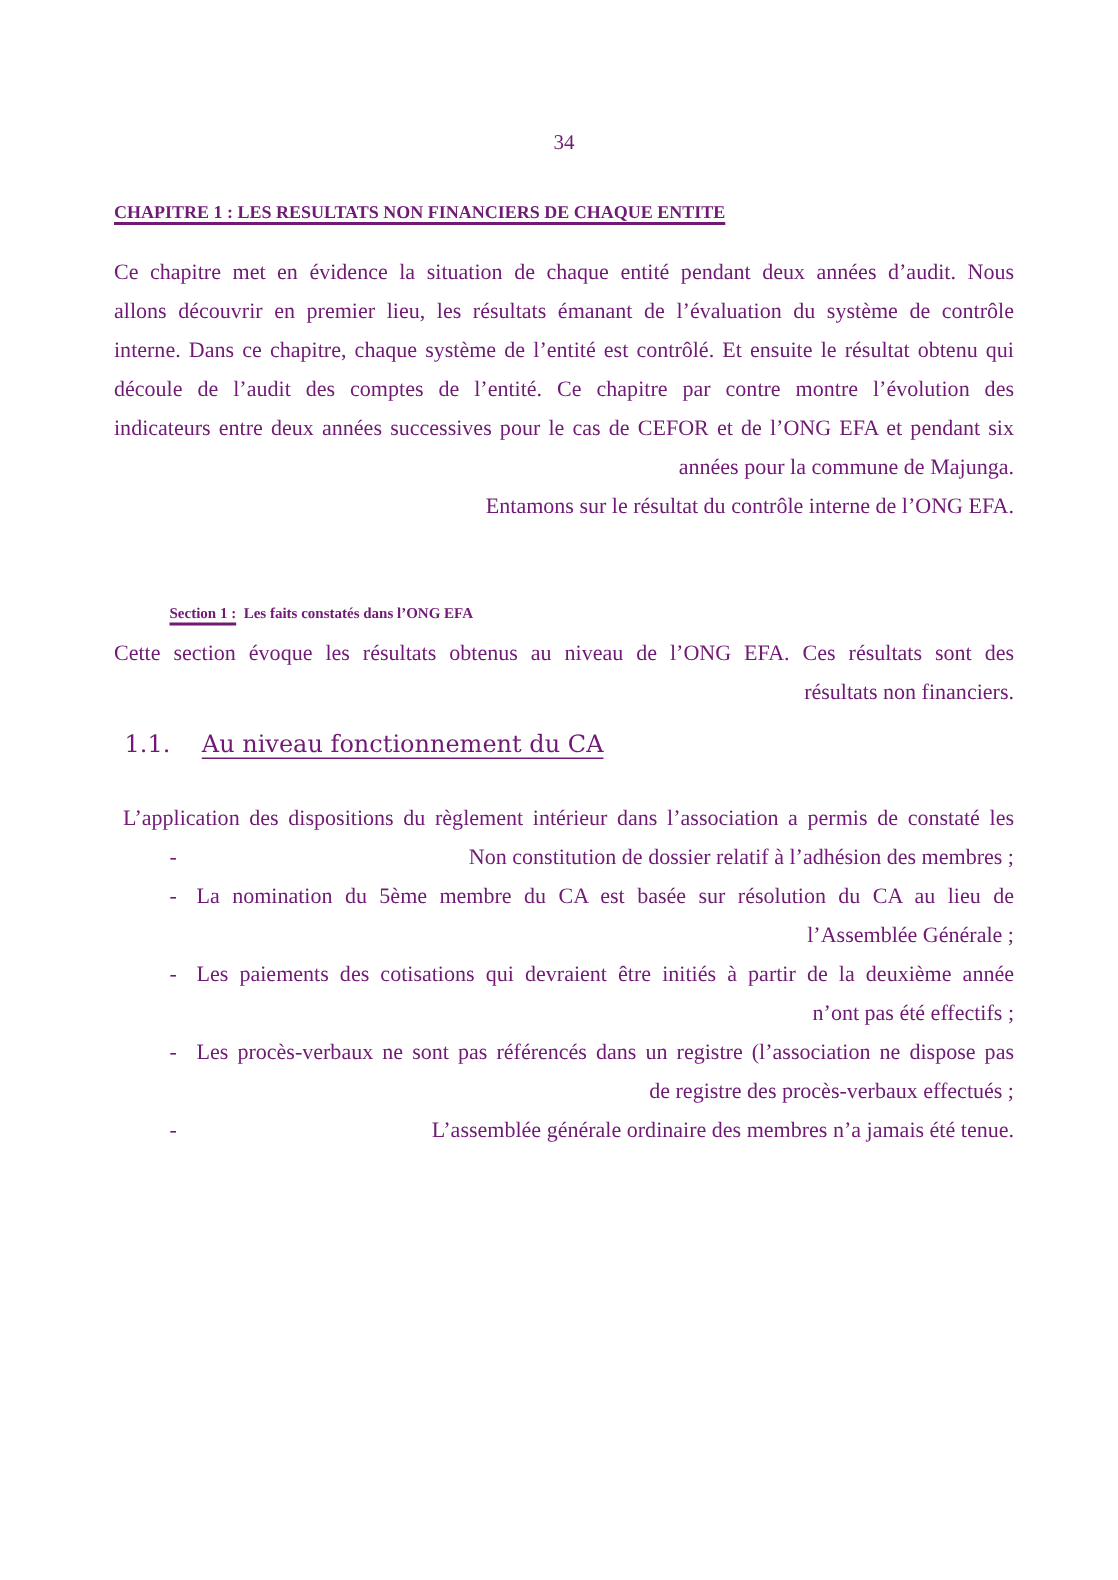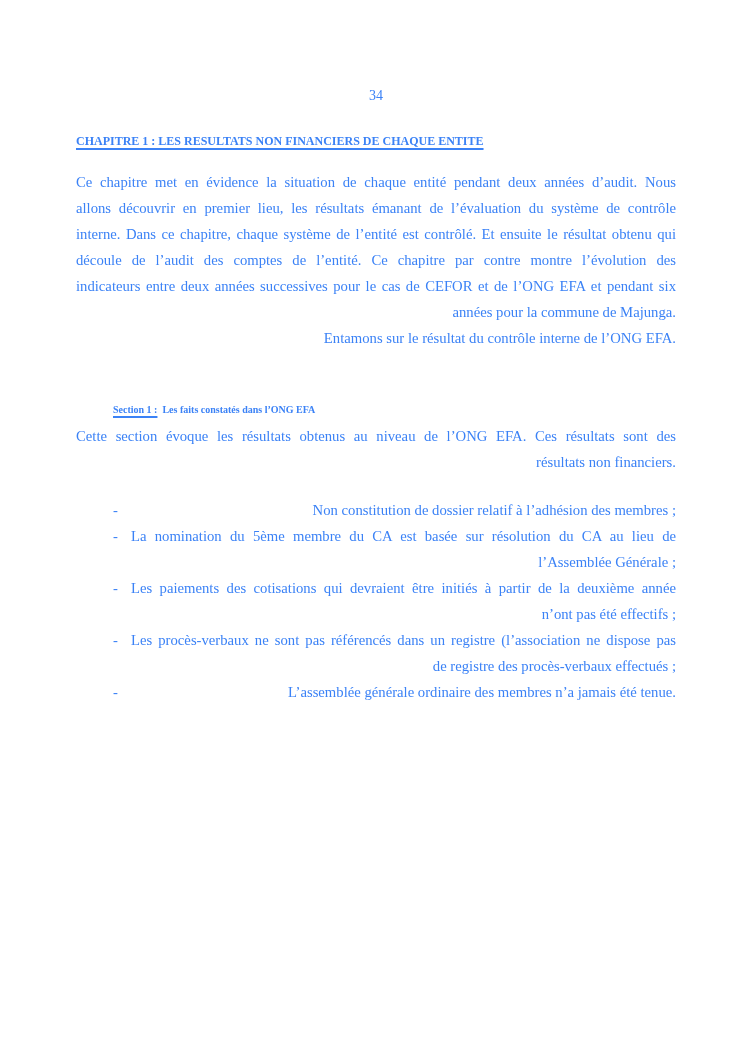--- a/index.html
+++ b/index.html
@@ -6,21 +6,21 @@
     margin: 0;
     padding: 0;
     background: #ffffff;
   }
   .page {
     position: relative;
     width: 745px;
     height: 1053px;
     background: #ffffff;
     font-family: "Liberation Serif", serif;
-    color: #3b82f6;
+    color: #701a75;
     font-size: 14.7px;
     overflow: hidden;
     box-sizing: border-box;
   }
   .content {
     padding-left: 76px;
     padding-right: 69px;
   }
   .page-number {
     margin-top: 88px;
@@ -116,22 +116,26 @@
 
     <div class="section-heading">
       <span class="u">Section 1 :</span><span class="sec-title">Les faits constatés dans l’ONG EFA</span>
     </div>
 
     <div>
       <div class="ln j">Cette section évoque les résultats obtenus au niveau de l’ONG EFA. Ces résultats sont des</div>
       <div class="ln">résultats non financiers.</div>
     </div>
 
+    <div class="sub-heading">
+      <span class="sub-num">1.1.</span><span class="u">Au niveau fonctionnement du CA</span>
+    </div>
 
     <div class="sub-intro">
+      <div class="ln j">L’application des dispositions du règlement intérieur dans l’association a permis de constaté les</div>
     </div>
 
     <ul class="bullets">
       <li class="bullet">
         <span class="dash">-</span>
         <div class="btext">
           <div class="ln">Non constitution de dossier relatif à l’adhésion des membres ;</div>
         </div>
       </li>
       <li class="bullet">

